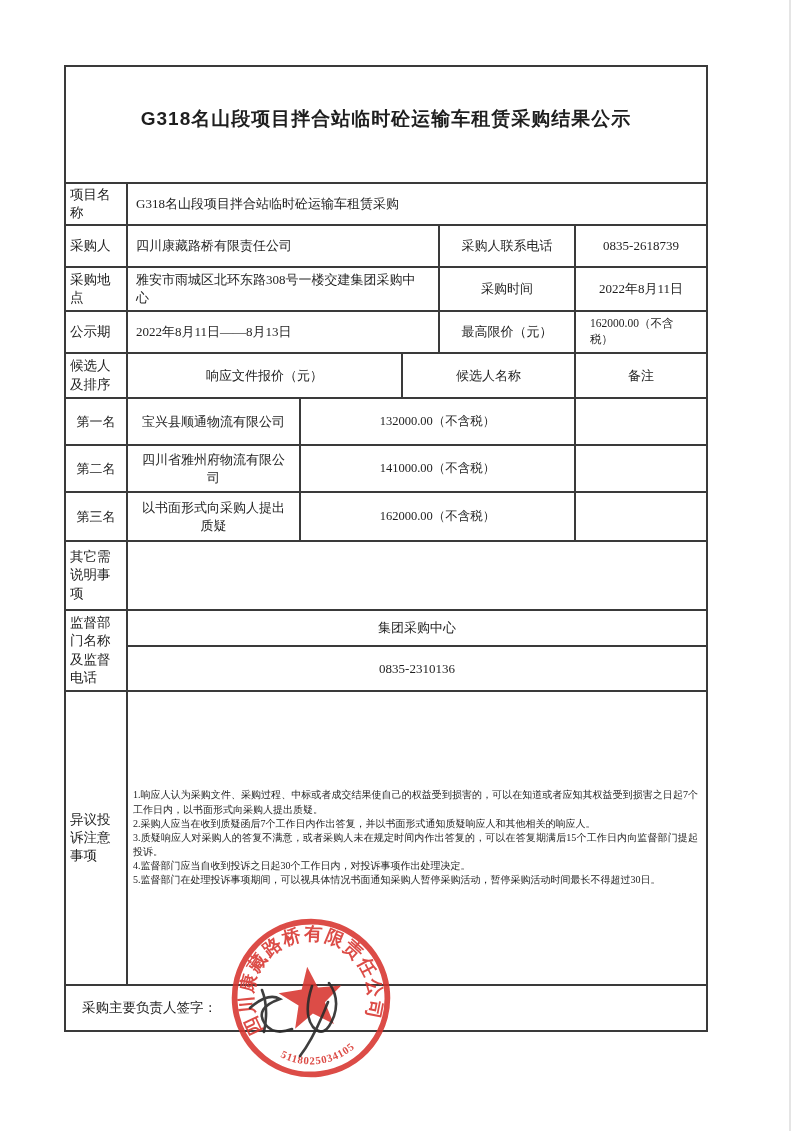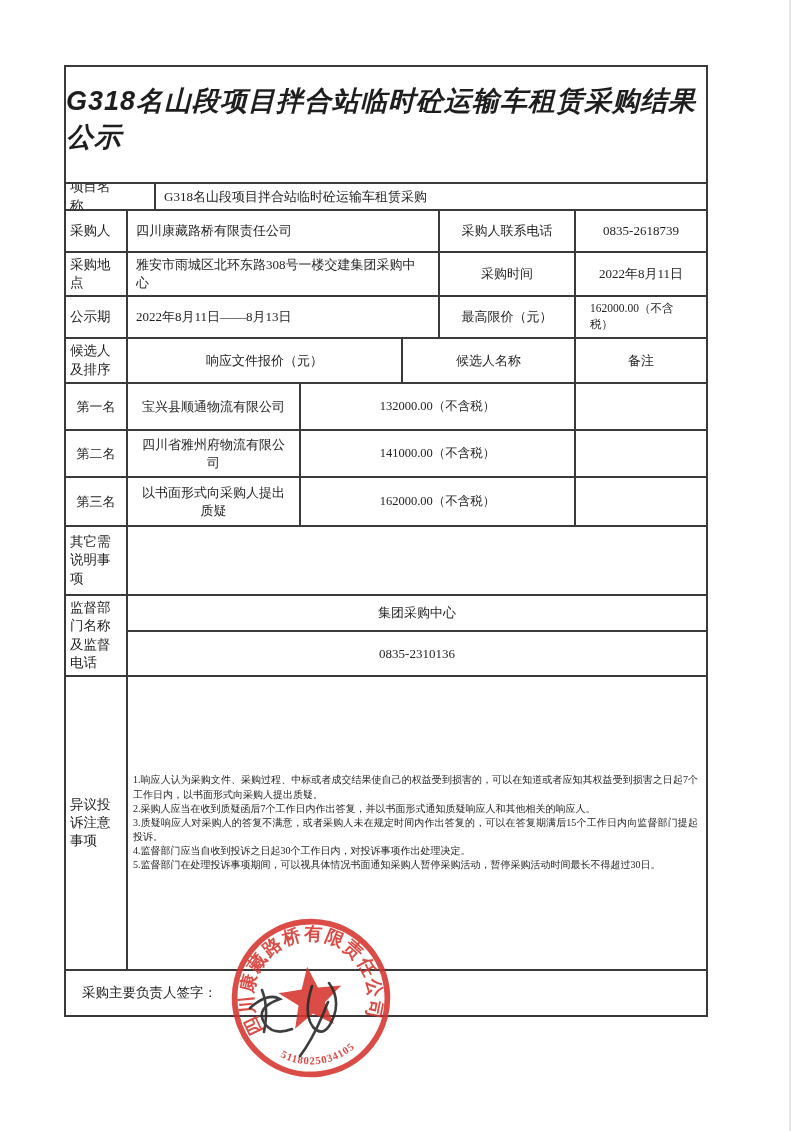--- a/index.html
+++ b/index.html
@@ -47,45 +47,44 @@
   .c-val  { width: 312px; padding-left: 8px; }
   .c-mid  { width: 136px; justify-content: center; text-align: center; }
   .c-end  { flex: 1; justify-content: center; text-align: left; }
 
   .ca { width: 60px; justify-content: center; text-align: center; padding: 3px 2px; }
   .cb { width: 173px; justify-content: center; text-align: center; }
   .cc { width: 275px; justify-content: center; text-align: center; }
   .cd { flex: 1; }
 
   .h-title { height: 115px; }
-  .h-r1 { height: 27px; gap: 28px; }
+  .h-r1 { height: 42px; }
   .h-r2 { height: 42px; }
   .h-r3 { height: 44px; }
   .h-r4 { height: 42px; }
   .h-hd { height: 45px; }
   .h-c1 { height: 47px; }
   .h-c2 { height: 47px; }
   .h-c3 { height: 49px; }
   .h-other { height: 69px; }
   .h-sup { height: 81px; }
   .h-obj { height: 294px; }
   .h-sig { height: 46px; }
 
   .title-row {
     justify-content: center;
     align-items: center;
   }
   .doc-title {
     font-family: "Liberation Sans", "DejaVu Sans", sans-serif;
     font-weight: bold;
-    font-size: 27px;
+    font-size: 19px;
     letter-spacing: 1px;
     text-align: left;
     margin-top: -12px;
-    font-style: italic;
   }
   .small-price { font-size: 11.5px; }
   .price-cell { font-size: 12.5px; }
 
   .sup-right { flex: 1; display: flex; flex-direction: column; border-left: 2px solid #3a3a3a; }
   .sup-sub {
     display: flex; align-items: center; justify-content: center;
     text-align: center; font-size: 13px;
   }
   .sup-sub.top { height: 36px; border-bottom: 2px solid #3a3a3a; }

